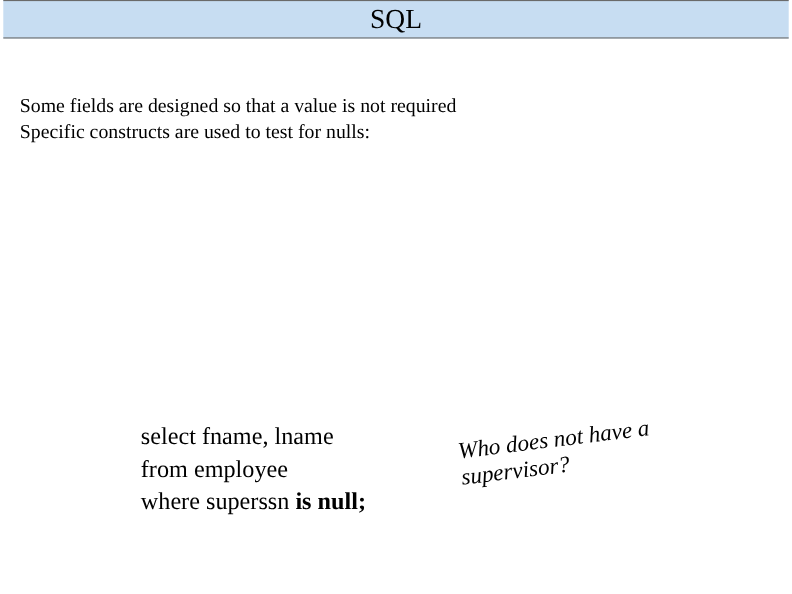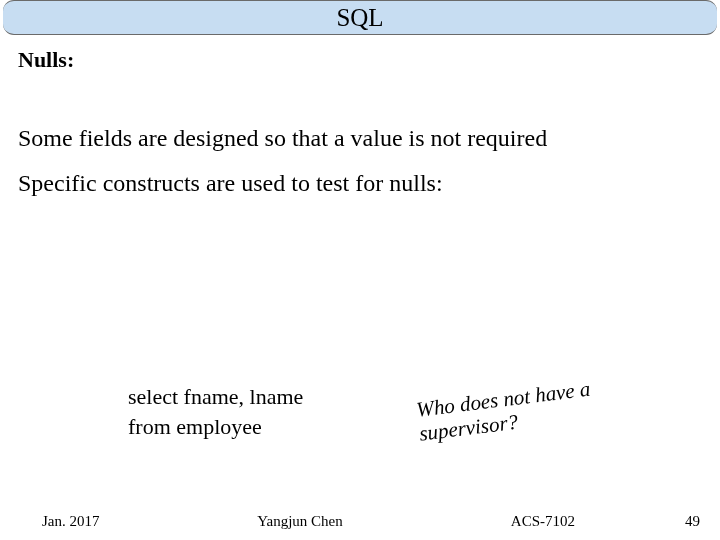--- a/index.html
+++ b/index.html
@@ -19,35 +19,34 @@
     box-sizing: border-box;
   }
   .title-bar {
     background: #c7ddf2;
     border-top: 1px solid #6a6a6a;
     border-bottom: 1px solid #6a6a6a;
     text-align: center;
     font-size: 25px;
     padding: 3px 0 2px 0;
     margin: 0 3px;
-    border-radius: 11px;
   }
   .subheading {
     font-weight: bold;
     font-size: 22px;
     padding: 12px 18px 0 18px;
   }
   .body {
-    font-size: 24px;
+    font-size: 18px;
     line-height: 1.28;
     padding: 0 18px;
   }
   .p1 { margin-top: 50px; }
   .p2 { margin-top: 14px; }
-  .p3 { margin-top: 14px; }
+  .p3 { }
   .code-block {
     font-size: 22px;
     line-height: 1.35;
     position: absolute;
     left: 128px;
     top: 382px;
     width: 300px;
   }
   .code-block .bold { font-weight: bold; }
   .annotation {
@@ -91,41 +90,33 @@
 </style>
 </head>
 <body>
 
 <div class="slide">
 
   <div class="title-bar">
     <span>SQL</span>
   </div>
 
-  <div class="subheading">Nulls:</div>
 
   <div class="body">
     <div class="p1">Some fields are designed so that a value is not required</div>
     <div class="p3">Specific constructs are used to test for nulls:</div>
   </div>
 
   <div class="code-block">
     <div>select fname, lname</div>
     <div>from employee</div>
+    <div>
+      <span>where superssn </span><span class="bold">is null;</span>
+    </div>
   </div>
 
   <div class="annotation">
     <div>Who does not have a</div>
     <div>supervisor?</div>
   </div>
 
-  <div class="footer">
-    <span>Jan. 2017</span>
-    <div class="center">
-      <span class="center-inner">Yangjun Chen</span>
-    </div>
-    <div class="right-group">
-      <span>ACS-7102</span>
-      <span>49</span>
-    </div>
-  </div>
 
 </div>
 
 </body></html>

